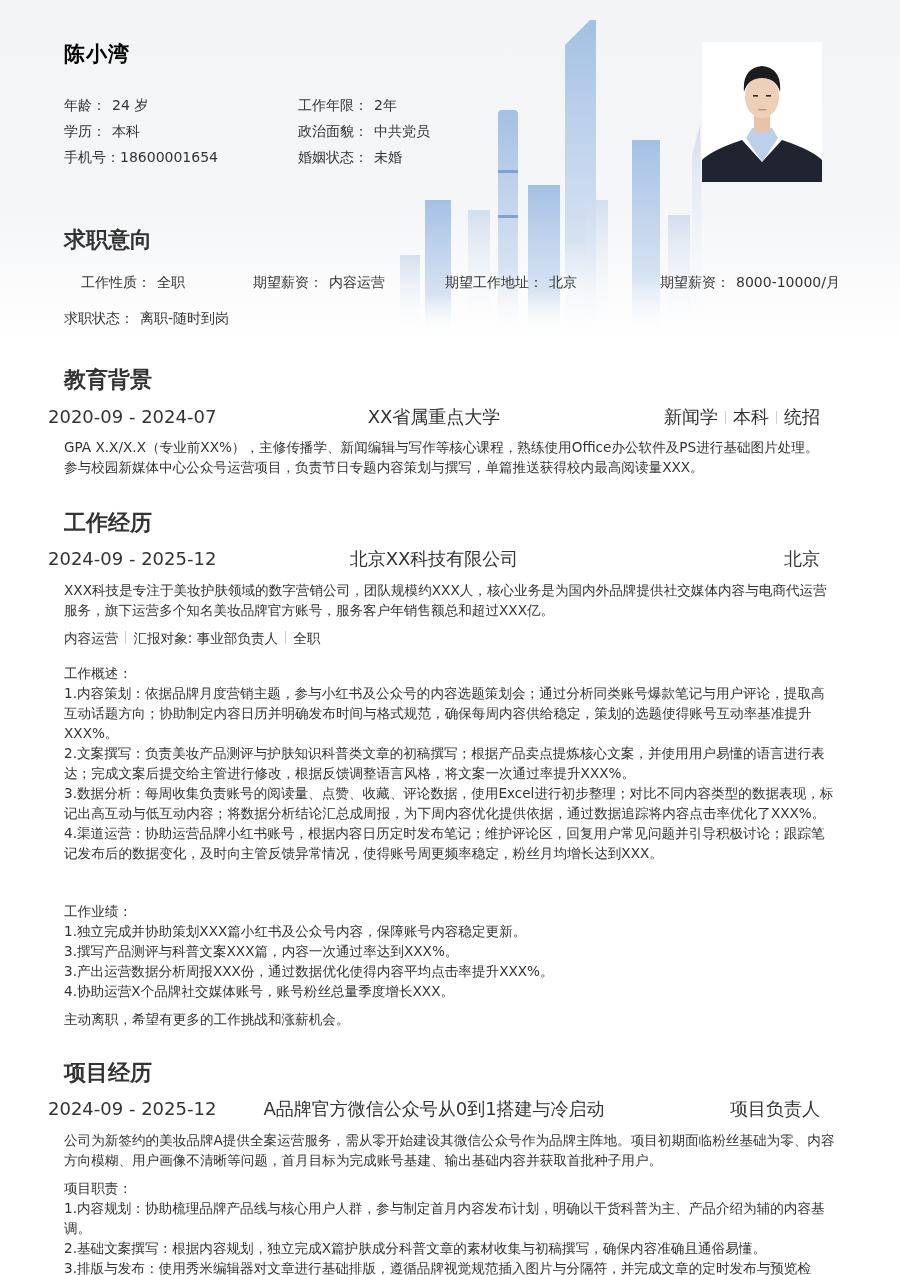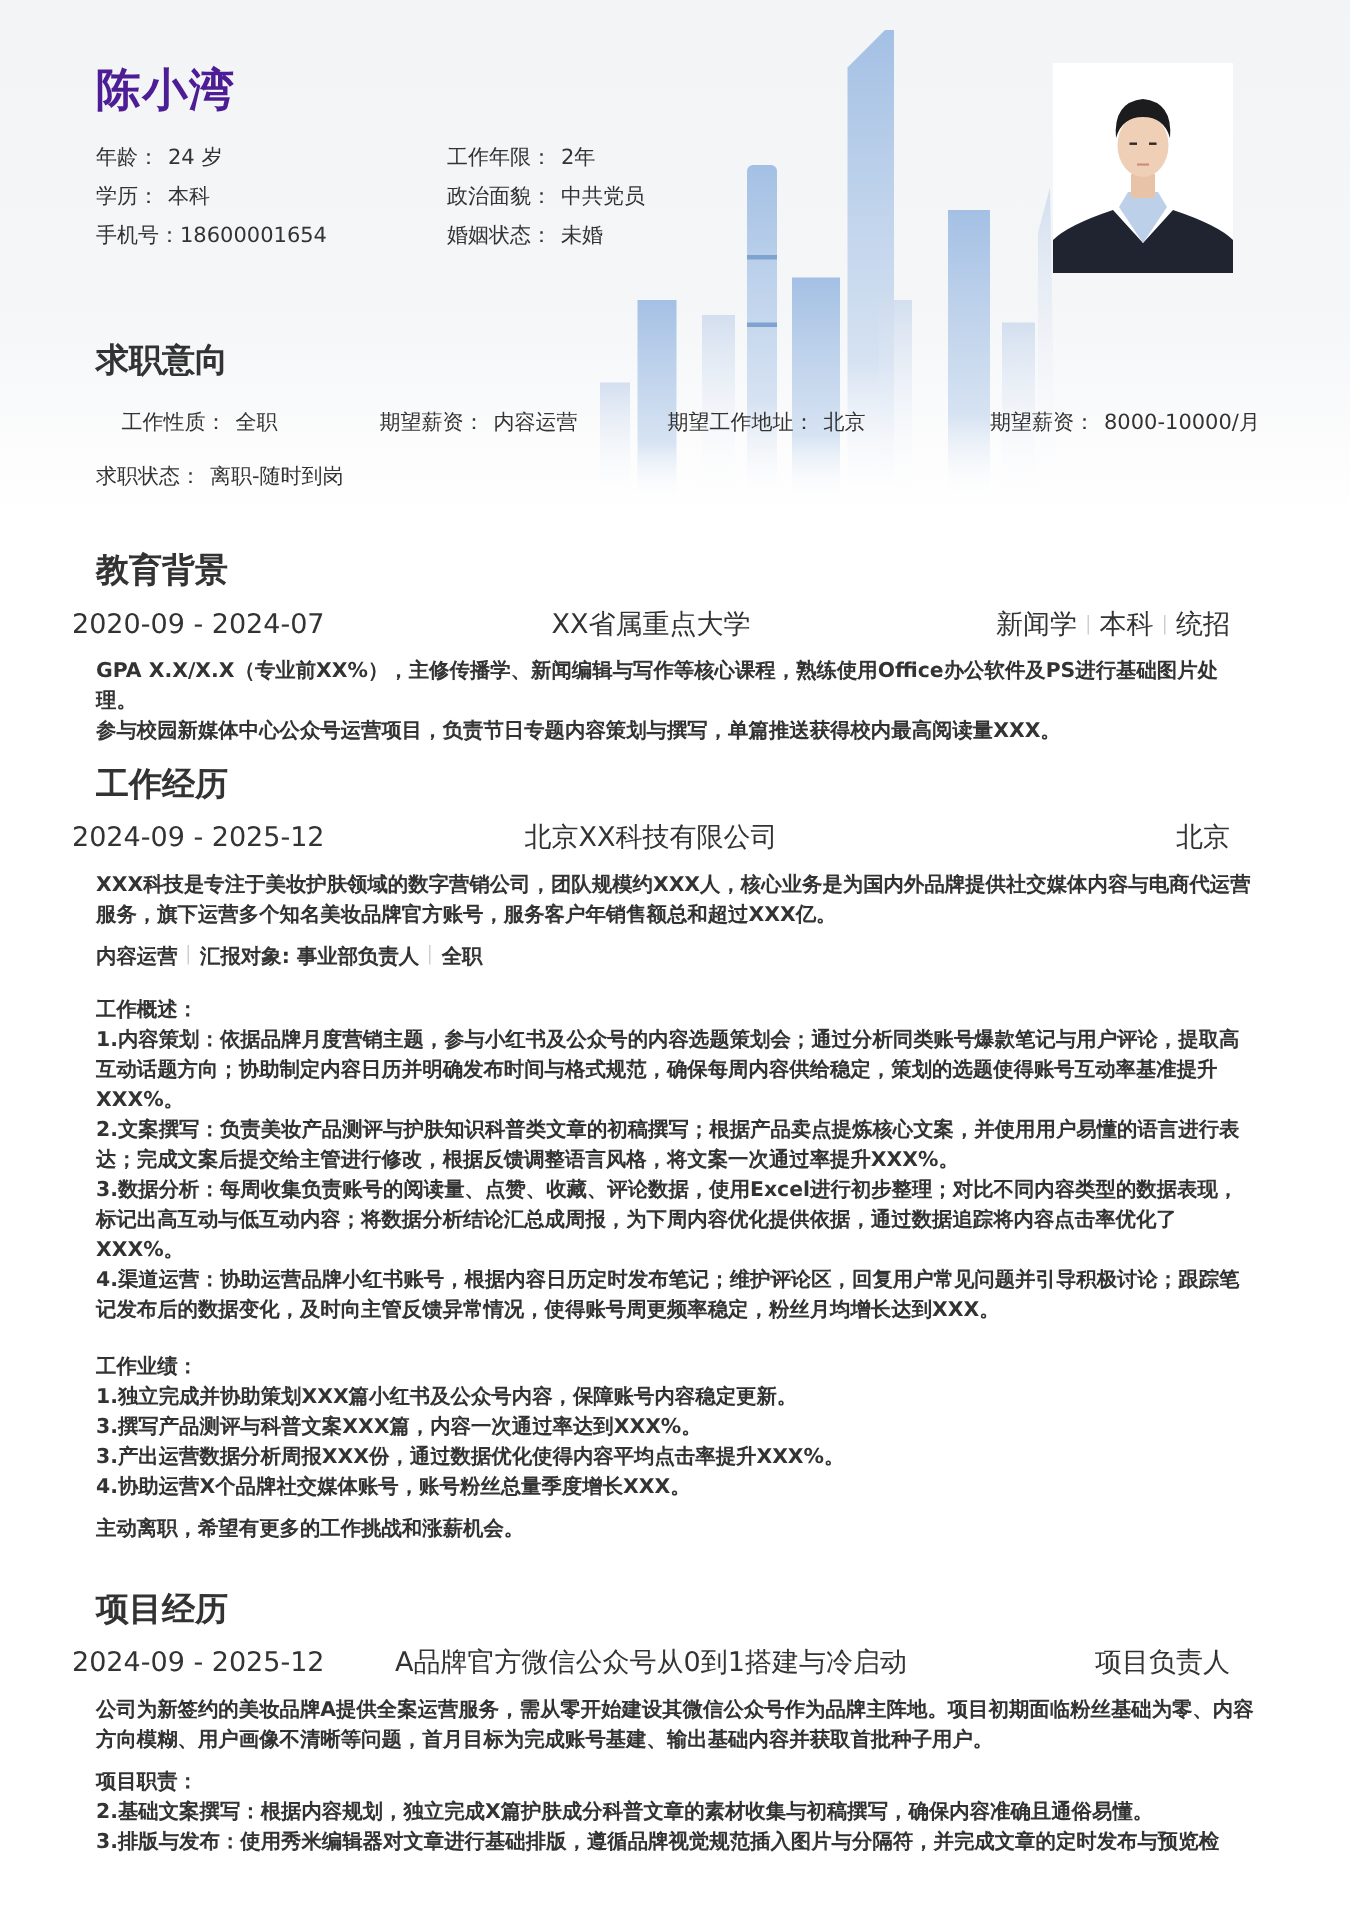--- a/index.html
+++ b/index.html
@@ -8,21 +8,21 @@
 
   .hero-bg {
     position: absolute; left: 0; top: 0; width: 900px; height: 345px;
     background: linear-gradient(180deg, #f3f4f6 0%, #f5f6f8 60%, #ffffff 100%);
     z-index: 0;
   }
   .skyline { position: absolute; left: 400px; top: 15px; width: 340px; height: 330px; z-index: 0; }
 
   .page { position: relative; z-index: 1; padding: 0 64px; }
 
-  .name { position: absolute; left: 64px; top: 40px; font-size: 30px; font-weight: bold; color: #4c1d95; letter-spacing: 1px; }
+  .name { position: absolute; left: 64px; top: 40px; font-size: 21px; font-weight: bold; color: #000000; letter-spacing: 1px; }
 
   .basic { position: absolute; top: 94px; left: 64px; width: 460px; font-size: 14px; color: #333; }
   .basic .row { height: 26px; line-height: 22px; display: block; position: relative; }
   .basic .col { position: absolute; top: 0; white-space: nowrap; }
   .basic .col.c1 { left: 0; }
   .basic .col.c2 { left: 234px; }
   .lbl { color: #333; }
   .val { color: #333; margin-left: 6px; }
   .val.tight { margin-left: 0; }
 
@@ -33,21 +33,21 @@
   .intent-row { position: absolute; left: 64px; width: 772px; font-size: 14px; height: 22px; line-height: 22px; }
   .intent-row .it { position: absolute; top: 0; white-space: nowrap; }
 
   .entry-head { position: absolute; left: 48px; width: 772px; font-size: 18px; height: 20px; line-height: 20px; }
   .entry-head .l { position: absolute; left: 0; }
   .entry-head .c { position: absolute; left: 0; width: 772px; text-align: center; }
   .entry-head .r { position: absolute; right: 0; }
   .sep { display: inline-block; width: 1px; height: 13px; background: #cfcfcf; margin: 0 7px; vertical-align: -1px; }
 
   .para { position: absolute; left: 64px; width: 774px; font-size: 13.6px; line-height: 20px; color: #333; }
-  .para p { margin: 0; font-weight: bold; }
+  .para p { margin: 0; }
 </style>
 </head>
 <body>
 
 <div class="hero-bg">
   <svg class="skyline" viewBox="0 0 340 330" xmlns="http://www.w3.org/2000/svg">
     <defs>
       <linearGradient id="bld" x1="0" y1="0" x2="0" y2="1">
         <stop offset="0" stop-color="#9fbde3" stop-opacity="0.95"></stop>
         <stop offset="0.7" stop-color="#c6d8ee" stop-opacity="0.7"></stop>
@@ -162,17 +162,18 @@
   <div class="entry-head" style="top:1099px">
     <span class="l">2024-09 - 2025-12</span>
     <span class="c">A品牌官方微信公众号从0到1搭建与冷启动</span>
     <span class="r">项目负责人</span>
   </div>
   <div class="para" style="top:1130px">
     <p>公司为新签约的美妆品牌A提供全案运营服务，需从零开始建设其微信公众号作为品牌主阵地。项目初期面临粉丝基础为零、内容方向模糊、用户画像不清晰等问题，首月目标为完成账号基建、输出基础内容并获取首批种子用户。</p>
   </div>
   <div class="para" style="top:1178px">
     <p>项目职责：</p>
+    <p>1.内容规划：协助梳理品牌产品线与核心用户人群，参与制定首月内容发布计划，明确以干货科普为主、产品介绍为辅的内容基调。</p>
     <p>2.基础文案撰写：根据内容规划，独立完成X篇护肤成分科普文章的素材收集与初稿撰写，确保内容准确且通俗易懂。</p>
     <p>3.排版与发布：使用秀米编辑器对文章进行基础排版，遵循品牌视觉规范插入图片与分隔符，并完成文章的定时发布与预览检</p>
   </div>
 
 </div>
 
 </body></html>

